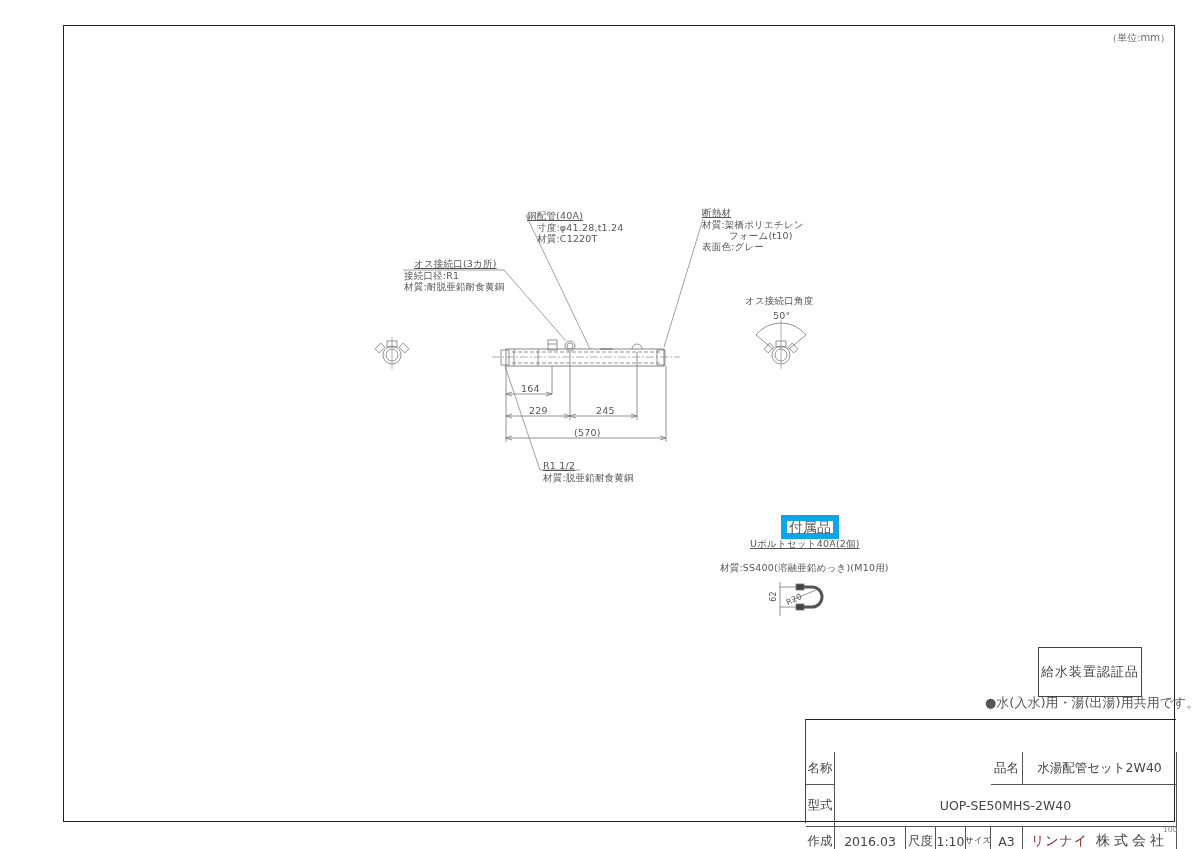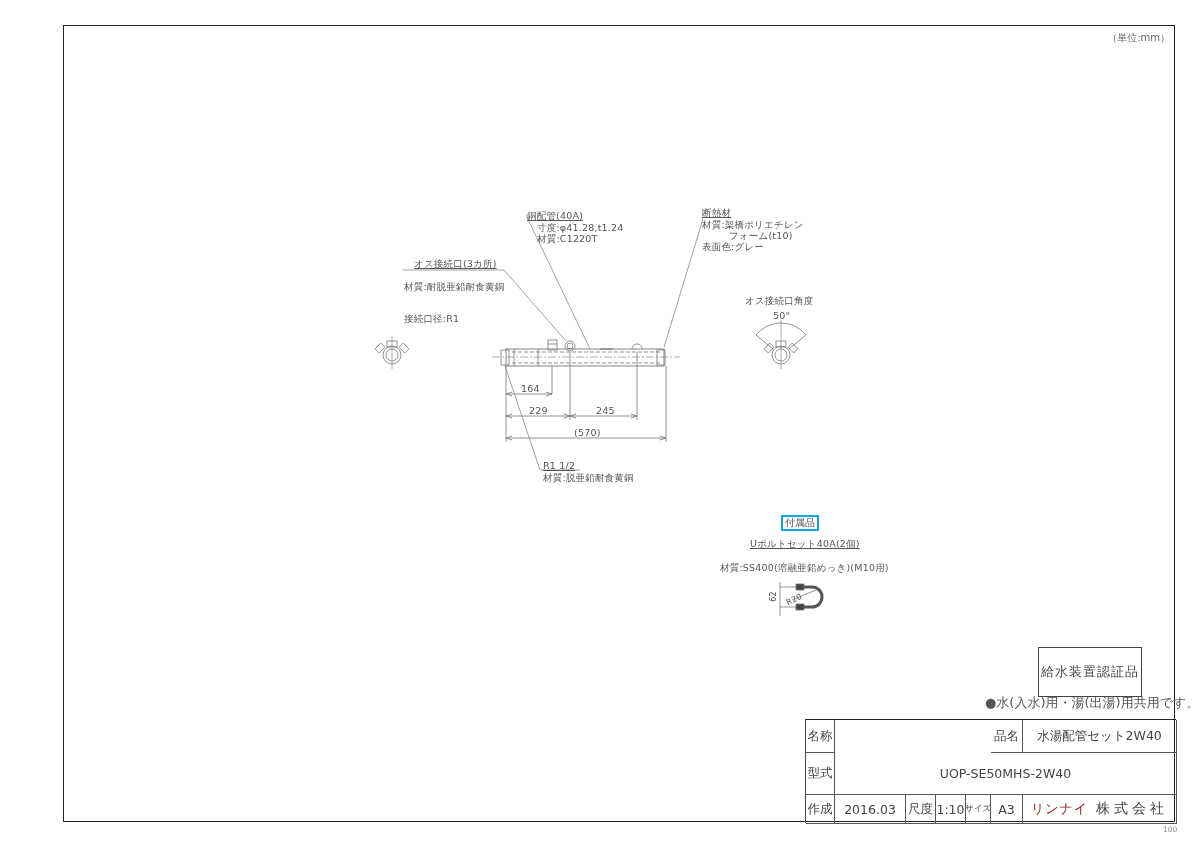--- a/index.html
+++ b/index.html
@@ -5,26 +5,26 @@
   html,body{margin:0;padding:0;background:#ffffff;}
   body{width:1200px;height:849px;position:relative;overflow:hidden;font-family:"DejaVu Sans","Liberation Sans",sans-serif;color:#333;}
   .frame{position:absolute;left:63px;top:25px;width:1112px;height:797px;border:1.5px solid #222;box-sizing:border-box;}
   .txt{position:absolute;font-size:9.5px;line-height:11px;color:#555;white-space:nowrap;letter-spacing:0.2px;}
   .txt.u{text-decoration:underline;}
   .unit{position:absolute;right:30px;top:31px;font-size:10px;color:#666;}
   svg.draw{position:absolute;left:0;top:0;}
   .certbox{position:absolute;left:1038px;top:647px;font-size:13px;color:#444;border:1px solid #444;padding:16px 2px;line-height:16px;letter-spacing:1px;}
   .note{position:absolute;left:985px;top:694px;font-size:13px;color:#555;}
   .tb{position:absolute;left:805px;top:719px;width:371px;height:104px;border-top:1.5px solid #222;border-left:1px solid #444;box-sizing:border-box;}
-  .cell{position:absolute;box-sizing:border-box;display:flex;align-items:center;justify-content:center;font-size:12.5px;color:#444;border-right:1px solid #555;border-bottom:1px solid #555;white-space:nowrap;overflow:hidden;}
+  .cell{position:absolute;box-sizing:border-box;display:flex;align-items:center;justify-content:center;font-size:12.5px;color:#444;border-right:1px solid #555;border-bottom:1px solid #555;white-space:nowrap;overflow:hidden;margin-top:32px;}
   .cell.small{font-size:8.5px;}
   .brand{font-weight:normal;font-size:13px;color:#7f1d1d;letter-spacing:1px;margin-right:8px;}
   .corp{font-size:14px;color:#444;letter-spacing:4px;}
   .pageno{position:absolute;left:1163px;top:825px;font-size:7.5px;color:#888;}
-  .accessory-title{position:absolute;left:781px;top:515px;font-size:10px;color:#555;border:2px solid #0ea5e9;padding:0 2px;line-height:12px;}
+  .accessory-title{position:absolute;left:781px;top:515px;font-size:14px;color:#555;border:6px solid #0ea5e9;padding:0 2px;line-height:12px;}
 </style>
 </head>
 <body>
 
 <div class="frame"></div>
 <div class="unit">（単位:mm）</div>
 
 <svg class="draw" width="1200" height="849">
   <g stroke="#777" fill="none" stroke-width="0.8">
 
@@ -106,21 +106,21 @@
 <div class="txt u" style="left:527px;top:210px;">銅配管(40A)</div>
 <div class="txt" style="left:537px;top:222px;">寸度:φ41.28,t1.24</div>
 <div class="txt" style="left:537px;top:233px;">材質:C1220T</div>
 
 <div class="txt u" style="left:702px;top:207px;">断熱材</div>
 <div class="txt" style="left:702px;top:219px;">材質:架橋ポリエチレン</div>
 <div class="txt" style="left:729px;top:230px;">フォーム(t10)</div>
 <div class="txt" style="left:702px;top:241px;">表面色:グレー</div>
 
 <div class="txt u" style="left:414px;top:258px;">オス接続口(3カ所)</div>
-<div class="txt" style="left:404px;top:270px;margin-top:43px;">接続口径:R1</div>
+<div class="txt" style="left:404px;top:270px;">接続口径:R1</div>
 <div class="txt" style="left:404px;top:281px;">材質:耐脱亜鉛耐食黄銅</div>
 
 <div class="txt" style="left:745px;top:295px;">オス接続口角度</div>
 <div class="txt" style="left:773px;top:310px;">50°</div>
 
 <div class="txt" style="left:521px;top:383px;">164</div>
 <div class="txt" style="left:529px;top:405px;">229</div>
 <div class="txt" style="left:596px;top:405px;">245</div>
 <div class="txt" style="left:574px;top:427px;">(570)</div>
 

